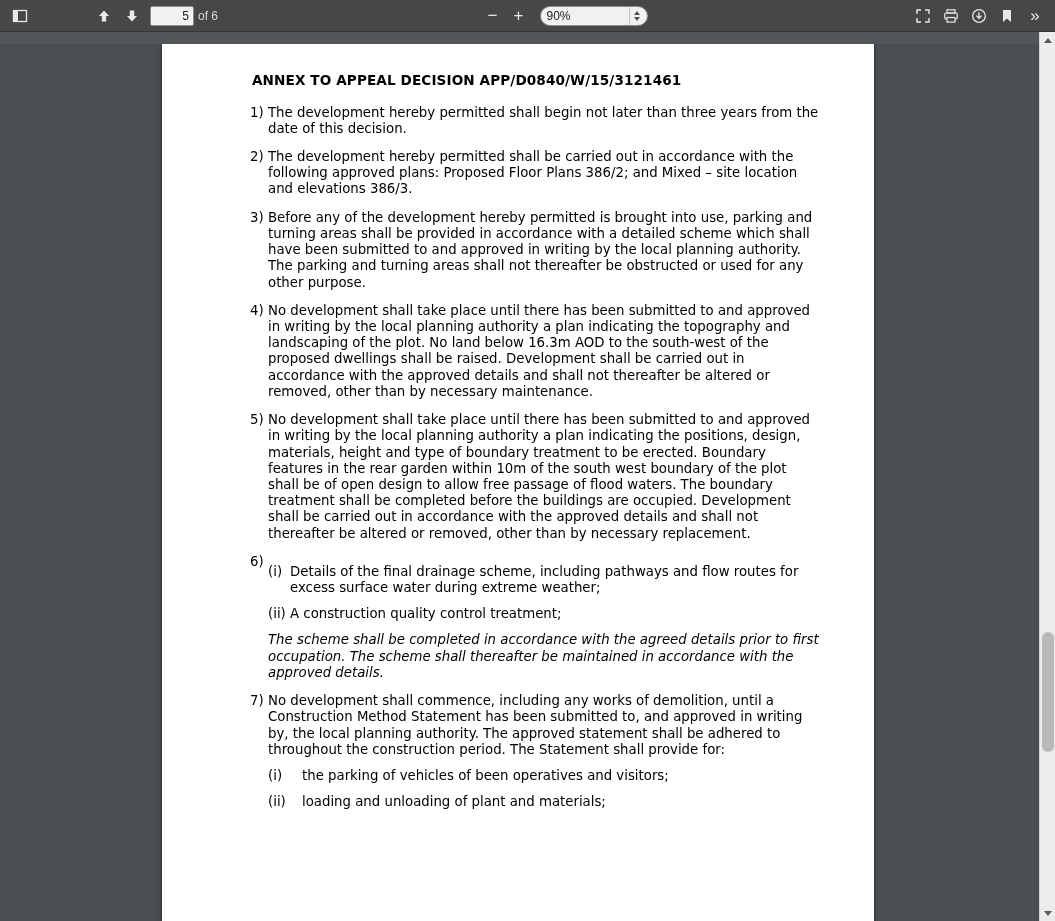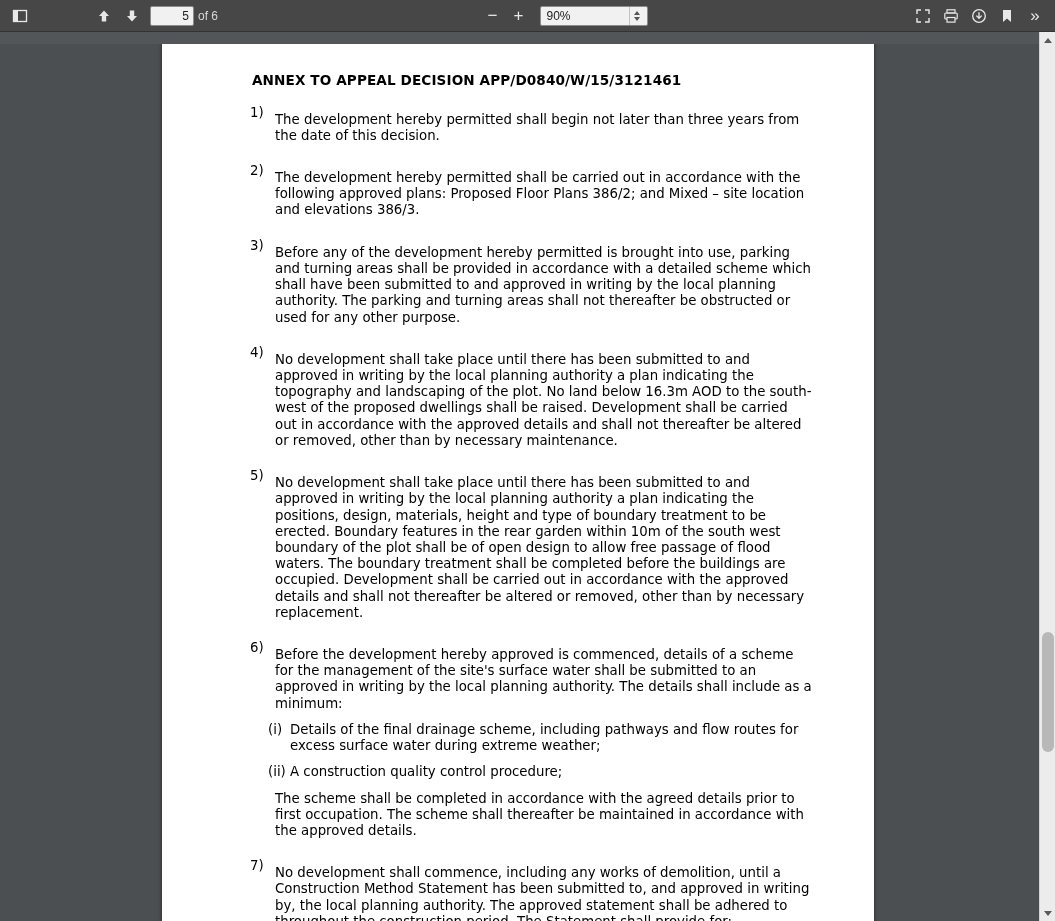--- a/index.html
+++ b/index.html
@@ -61,21 +61,21 @@
     font-size: 17px; line-height: 1;
     color: #e8e8e8;
   }
   #zoom-select-wrap {
     position: relative;
     margin-left: 8px;
     width: 108px;
     height: 20px;
     background: #f1f1f1;
     border: 1px solid #8c8c8c;
-    border-radius: 2px;
+    border-radius: 10px;
     display: flex;
     align-items: center;
   }
   #zoom-value {
     color: #222;
     font-size: 12px;
     padding-left: 6px;
     flex: 1;
   }
   .spin {
@@ -140,27 +140,27 @@
   .cond {
     display: flex;
     margin-bottom: 12px;
   }
   .cond .num {
     width: 44px;
     flex: none;
     padding-left: 26px;
   }
   .cond .body { flex: 1; }
-  .cond p { margin: 7px; }
+  .cond p { margin: 0; }
   .sub-list { margin: 10px 0 0 0; padding: 0; list-style: none; }
   .sub-item { display: flex; margin-bottom: 10px; }
   .sub-item .snum { width: 22px; flex: none; }
   .sub-item .sbody { flex: 1; }
   .sub-wide .snum { width: 34px; }
-  .closing { margin-top: 12px; }
+  .closing { margin-top: 12px; font-style: italic; }
 
   
   #vscroll {
     position: absolute;
     top: 32px;
     right: 0;
     width: 16px;
     height: 889px;
     background: #ececec;
     border-left: 1px solid #d4d4d4;
@@ -316,29 +316,28 @@
         <li class="cond">
           <span class="num">5)</span>
           <div class="body">
             <p>No development shall take place until there has been submitted to and approved in writing by the local planning authority a plan indicating the positions, design, materials, height and type of boundary treatment to be erected.  Boundary features in the rear garden within 10m of the south west boundary of the plot shall be of open design to allow free passage of flood waters.  The boundary treatment shall be completed before the buildings are occupied.  Development shall be carried out in accordance with the approved details and shall not thereafter be altered or removed, other than by necessary replacement.</p>
           </div>
         </li>
 
         <li class="cond">
           <span class="num">6)</span>
           <div class="body">
-            <p>Before the development hereby approved is commenced, details of a scheme for the management of the site's surface water shall be submitted to an approved in writing by the local planning authority. The details shall include as a minimum:</p>
             <ul class="sub-list">
               <li class="sub-item">
                 <span class="snum">(i)</span>
                 <span class="sbody">Details of the final drainage scheme, including pathways and flow routes for excess surface water during extreme weather;</span>
               </li>
               <li class="sub-item">
                 <span class="snum">(ii)</span>
-                <span class="sbody">A construction quality control procedure;</span>
+                <span class="sbody">A construction quality control treatment;</span>
               </li>
             </ul>
             <p class="closing">The scheme shall be completed in accordance with the agreed details prior to first occupation.  The scheme shall thereafter be maintained in accordance with the approved details.</p>
           </div>
         </li>
 
         <li class="cond">
           <span class="num">7)</span>
           <div class="body">
             <p>No development shall commence, including any works of demolition, until a Construction Method Statement has been submitted to, and approved in writing by, the local planning authority. The approved statement shall be adhered to throughout the construction period. The Statement shall provide for:</p>

